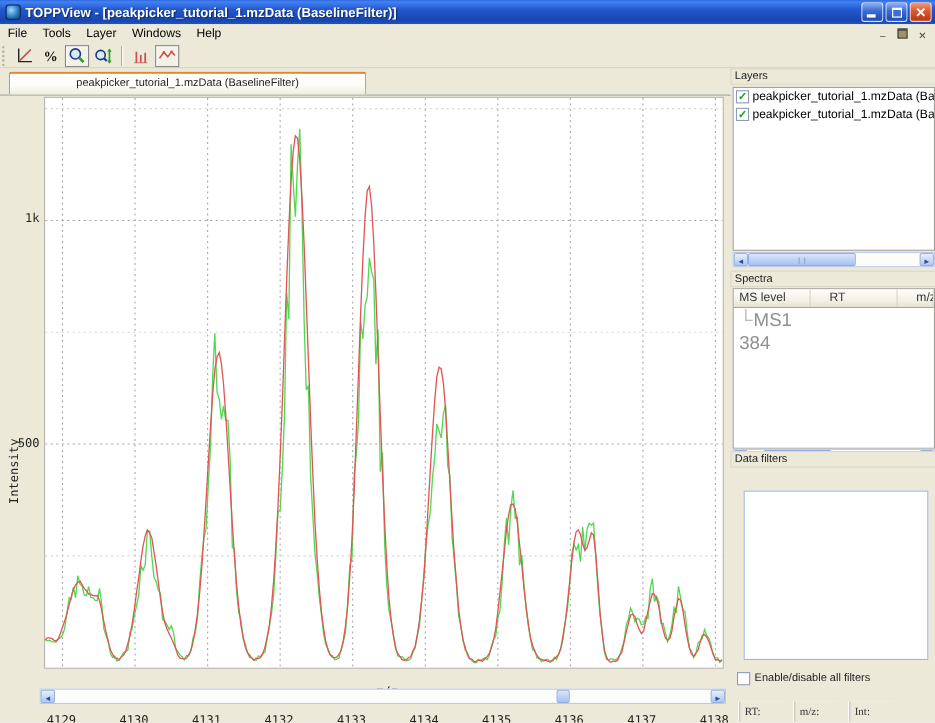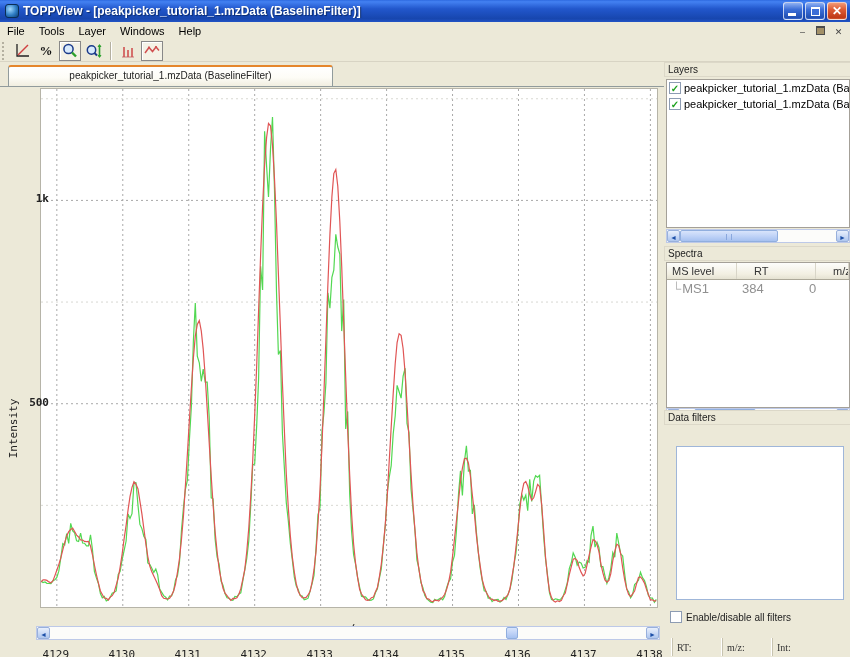--- a/index.html
+++ b/index.html
@@ -54,22 +54,22 @@
     white-space:nowrap; overflow:hidden; }
 
   
   .chart-panel { position:absolute; left:0; top:87px; width:662px; height:570px; background:#ece9d8; overflow:hidden; }
   .plot { position:absolute; left:40px; top:1px; width:618px; height:520px; background:#fff; border:1px solid #b6b4a8; }
   .plot svg { display:block; }
   .ylabel { position:absolute; left:-32px; top:335px; width:90px; text-align:center;
     transform:rotate(-90deg); font-family:"DejaVu Sans Mono", monospace; font-size:11px; color:#222; }
   .xlabel { position:absolute; left:320px; top:535px; width:64px; text-align:center;
     font-family:"DejaVu Sans Mono", monospace; font-size:11px; color:#222; }
-  .ytick { position:absolute; left:19px; width:30px; text-align:right;
-    font-family:"DejaVu Sans Mono", monospace; font-size:11px; color:#222;font-weight:bold; }
+  .ytick { position:absolute; left:6px; width:30px; text-align:right;
+    font-family:"DejaVu Sans Mono", monospace; font-size:11px; color:#222; }
   .xtick { position:absolute; top:523px; width:40px; text-align:center;
     font-family:"DejaVu Sans Mono", monospace; font-size:11px; color:#222;margin-top:38px; }
 
   
   .hscroll { position:absolute; height:14px; display:flex; border:1px solid #bdc9e8; background:#fcfcfa; }
   .sb-arrow { width:13px; height:100%; text-align:center; line-height:12px; font-size:9px; color:#1c4fa8;
     background:linear-gradient(180deg,#e8effc 0%,#ccdbf6 50%,#aec6ee 100%); border:1px solid #98b0dc; border-radius:2px; cursor:pointer; }
   .sb-track { position:relative; flex:1; height:100%; }
   .sb-thumb { position:absolute; top:0; height:12px; border:1px solid #90aede; border-radius:2px;
     background:linear-gradient(180deg,#d8e4fb 0%,#c0d3f7 50%,#a6c1f0 100%); cursor:pointer; }
@@ -86,28 +86,28 @@
 
   .layers-list { position:absolute; left:2px; top:17px; width:184px; height:149px; background:#fff; border:1px solid #a4a098; overflow:hidden; }
   .layer-item { display:flex; align-items:center; height:16px; font-size:11px; white-space:nowrap; overflow:hidden; }
   .cbx { width:12px; height:12px; border:1px solid #8d9cb3; background:#fff; margin:0 3px 0 2px;
     font-size:10px; line-height:11px; text-align:center; color:#1ca11c; font-weight:bold; flex:0 0 auto; }
 
   .spectra-table { position:absolute; left:2px; top:200px; width:184px; height:146px; background:#fff; border:1px solid #a4a098; overflow:hidden; }
   .sp-header { display:flex; height:17px; background:linear-gradient(180deg,#fdfdfb 0%,#f2efe2 70%,#e5e2d2 100%);
     border-bottom:1px solid #aca899; font-size:11px; color:#333;gap:12px; }
   .sp-hcell { padding:2px 0 0 5px; border-right:1px solid #d8d5c8; overflow:hidden; white-space:nowrap; }
-  .sp-row { display:flex; height:15px; font-size:13px; color:#909090; }
+  .sp-row { display:flex; height:15px; font-size:17px; color:#909090;flex-direction:column; }
   .sp-cell { padding:1px 0 0 5px; overflow:hidden; white-space:nowrap; }
   .c1 { width:70px; flex:0 0 auto; } .c2 { width:67px; flex:0 0 auto; } .c3 { flex:1; }
   .branch { color:#b8b8b8; margin-right:1px; }
 
   .df-box { position:absolute; left:12px; top:384px; width:168px; height:154px; background:#fff; border:1px solid #9fb6d9; }
 
-  .enable-row { position:absolute; left:6px; top:549px; display:flex; align-items:center; font-size:10px; color:#222; }
+  .enable-row { position:absolute; left:6px; top:549px; display:flex; align-items:flex-start; font-size:10px; color:#222; }
   .cbx-empty { width:12px; height:12px; border:1px solid #8d9cb3; background:#fff; margin-right:4px; flex:0 0 auto; }
 
   .status-row { position:absolute; left:0; top:576px; width:186px; height:18px; display:flex; font-size:10px; color:#333; }
   .status-field { display:flex; align-items:center; padding:0 4px; border-left:1px solid #c8c4b0; box-shadow:-1px 0 0 #fff; margin-left:8px; min-width:42px;font-family:Liberation Serif, serif; }
 </style>
 </head>
 <body>
 
 <div class="titlebar">
   <div class="app-icon"></div>

